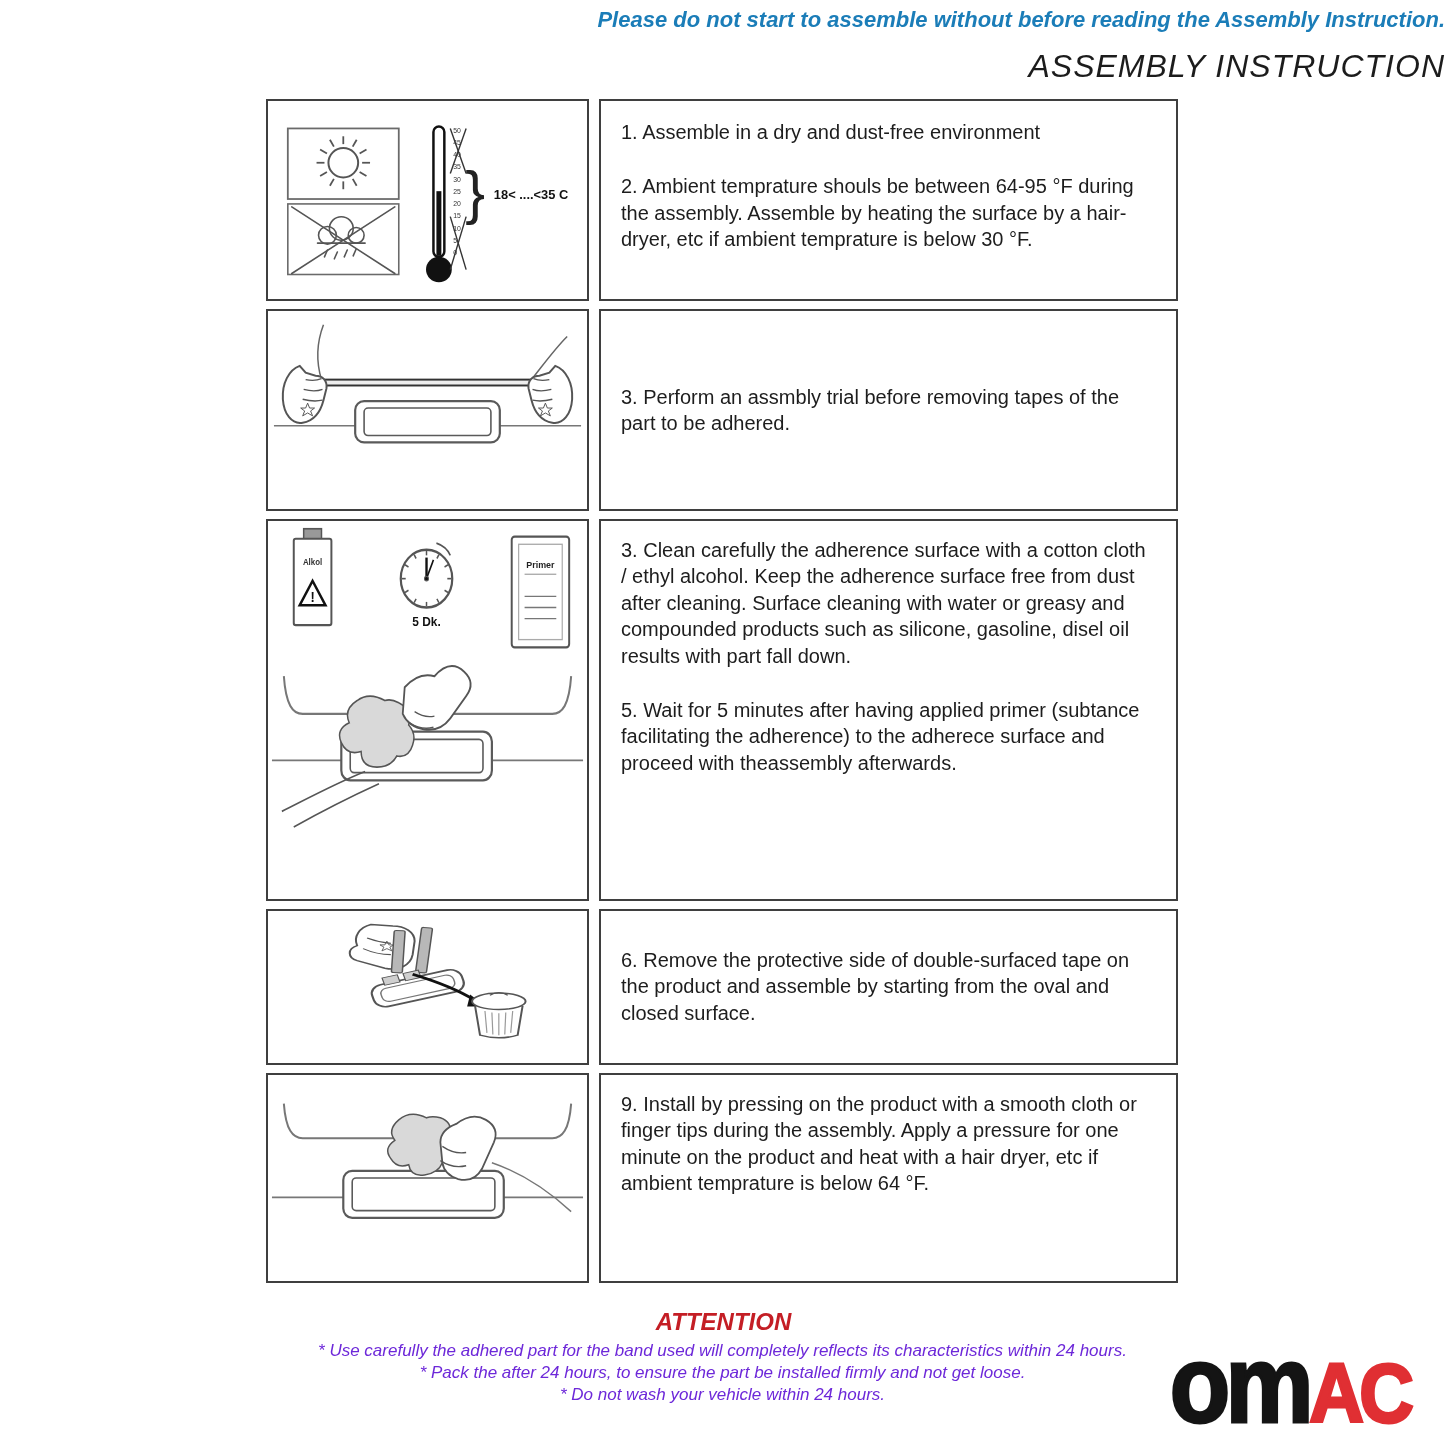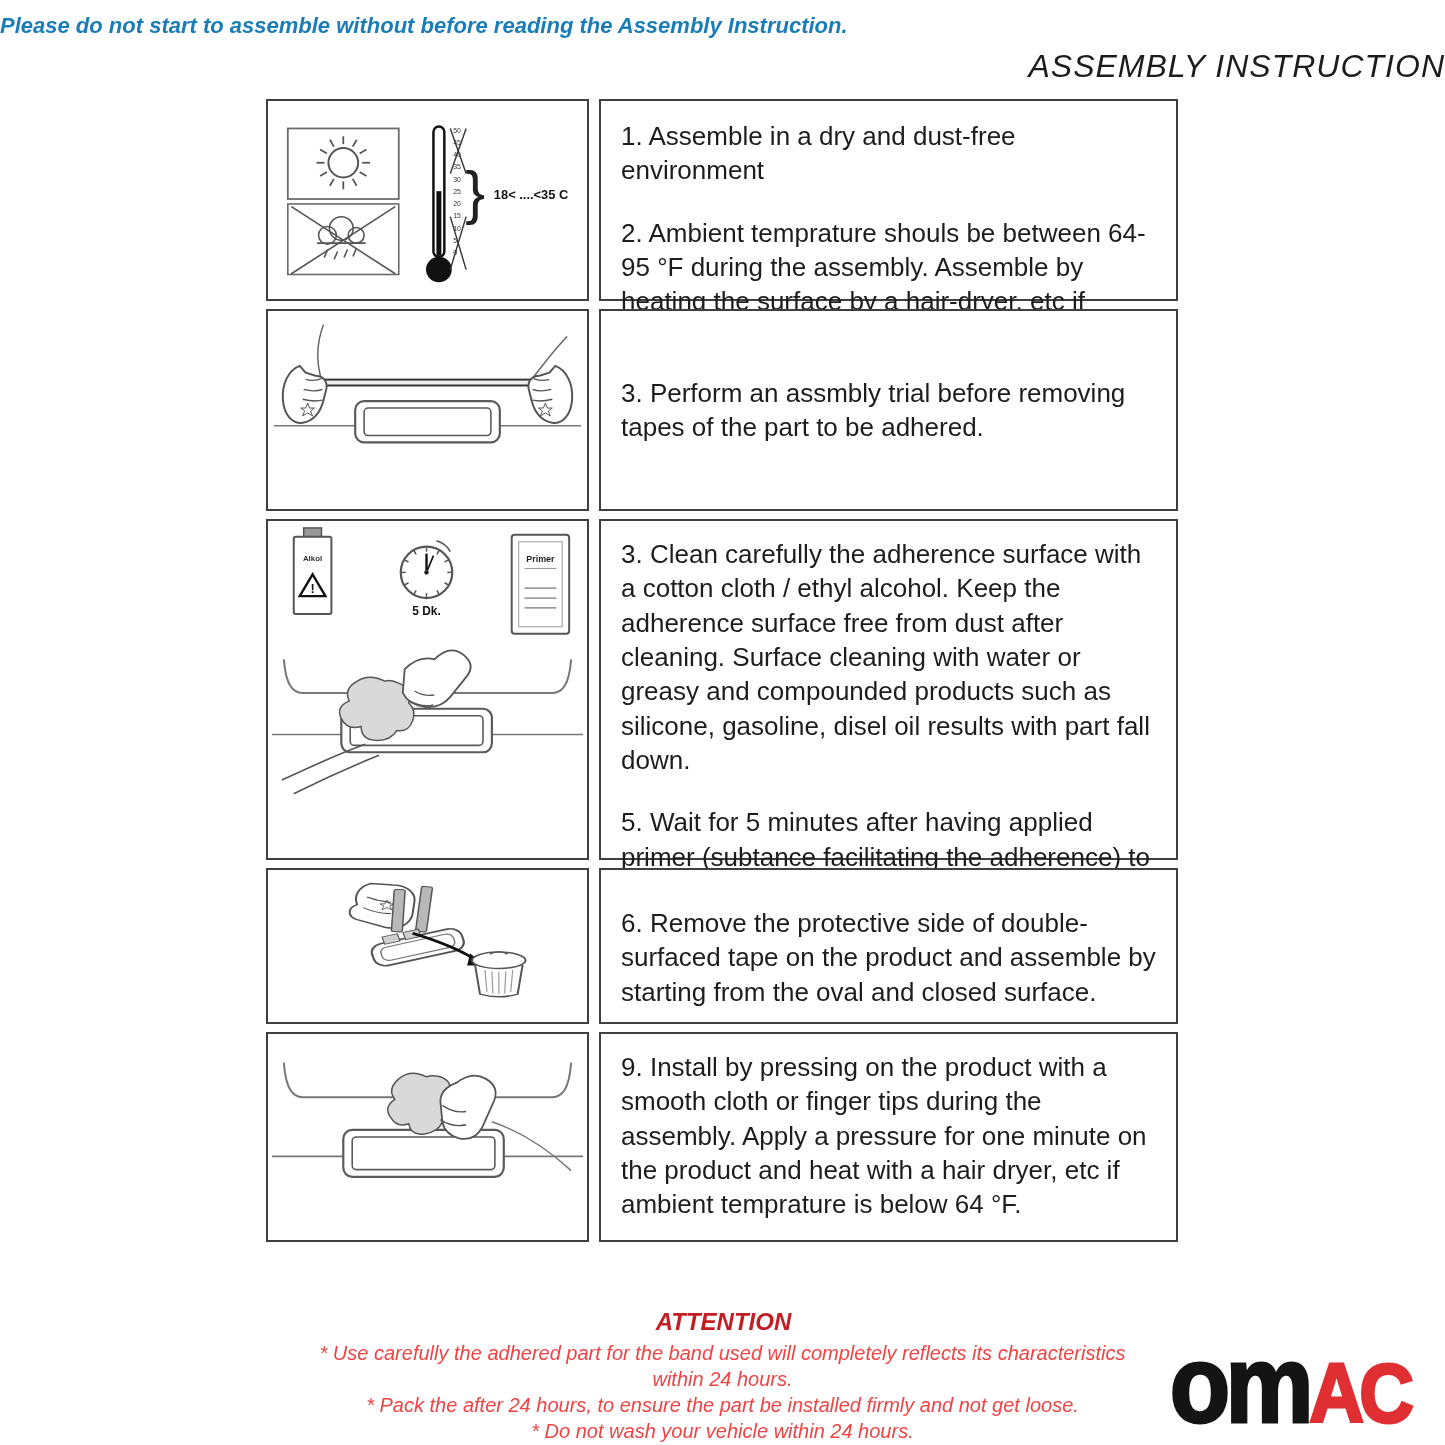--- a/index.html
+++ b/index.html
@@ -2,59 +2,59 @@
 <html><head>
 <meta charset="utf-8">
 <style>
   html,body{margin:0;padding:0;}
   body{
     width:1445px;height:1445px;position:relative;overflow:hidden;
     background:#ffffff;color:#1d1d1d;
     font-family:"Liberation Sans", sans-serif;
   }
   .header-warning{
-    position:absolute;top:13px;left:0;width:100%;text-align:left;
+    position:absolute;top:7px;left:0;width:100%;text-align:right;
     color:#1b7db8;font-weight:bold;font-style:italic;font-size:22px;
   }
   .page-title{
     position:absolute;top:48px;left:0;width:100%;text-align:right;
     font-style:italic;font-size:32px;color:#1c1c1c;letter-spacing:1px;
   }
   .grid{
     position:absolute;top:99px;left:266px;width:912px;
     display:flex;flex-direction:column;gap:8px;
   }
   .row{display:flex;gap:10px;}
   .imgbox{
     width:323px;flex:0 0 323px;border:2px solid #3f3f3f;background:#fff;
     box-sizing:border-box;
   }
   .imgbox svg{display:block;width:100%;height:100%;}
   .textbox{
     flex:1;border:2px solid #3f3f3f;background:#fff;box-sizing:border-box;
-    padding:16px 20px;font-size:26px;line-height:1.32;color:#1d1d1d;
+    padding:16px 20px;font-size:20px;line-height:1.32;color:#1d1d1d;
   }
   .textbox p{margin:0 0 28px 0;}
   .textbox p:last-child{margin-bottom:0;}
   .r1,.r2{height:202px;}
-  .r3{height:341px;}
+  .r3{height:382px;}
   .r4{height:156px;}
   .r5{height:210px;}
   .r1 .textbox{padding-top:18px;}
   .r2 .textbox{display:flex;flex-direction:column;justify-content:center;}
   .r4 .textbox{padding-top:36px;}
   .attention{
     position:absolute;top:1308px;left:0;width:100%;text-align:center;
     font-style:italic;
   }
   .attention-title{
     color:#c41e25;font-weight:bold;font-size:24px;margin:0 0 4px 2px;
   }
   .attention-line{
-    font-size:20px;color:#ef4444;line-height:1.3;max-width:810px;margin:0 auto;
+    font-size:17px;color:#6d28d9;line-height:1.3;max-width:810px;margin:0 auto;
   }
   .logo{
     position:absolute;right:36px;bottom:18px;
     display:flex;align-items:baseline;
     font-weight:bold;line-height:0.78;
     transform:scaleX(0.9);transform-origin:right bottom;
     letter-spacing:-5px;white-space:nowrap;
   }
   .logo-om{
     font-size:110px;color:#141414;text-transform:lowercase;

